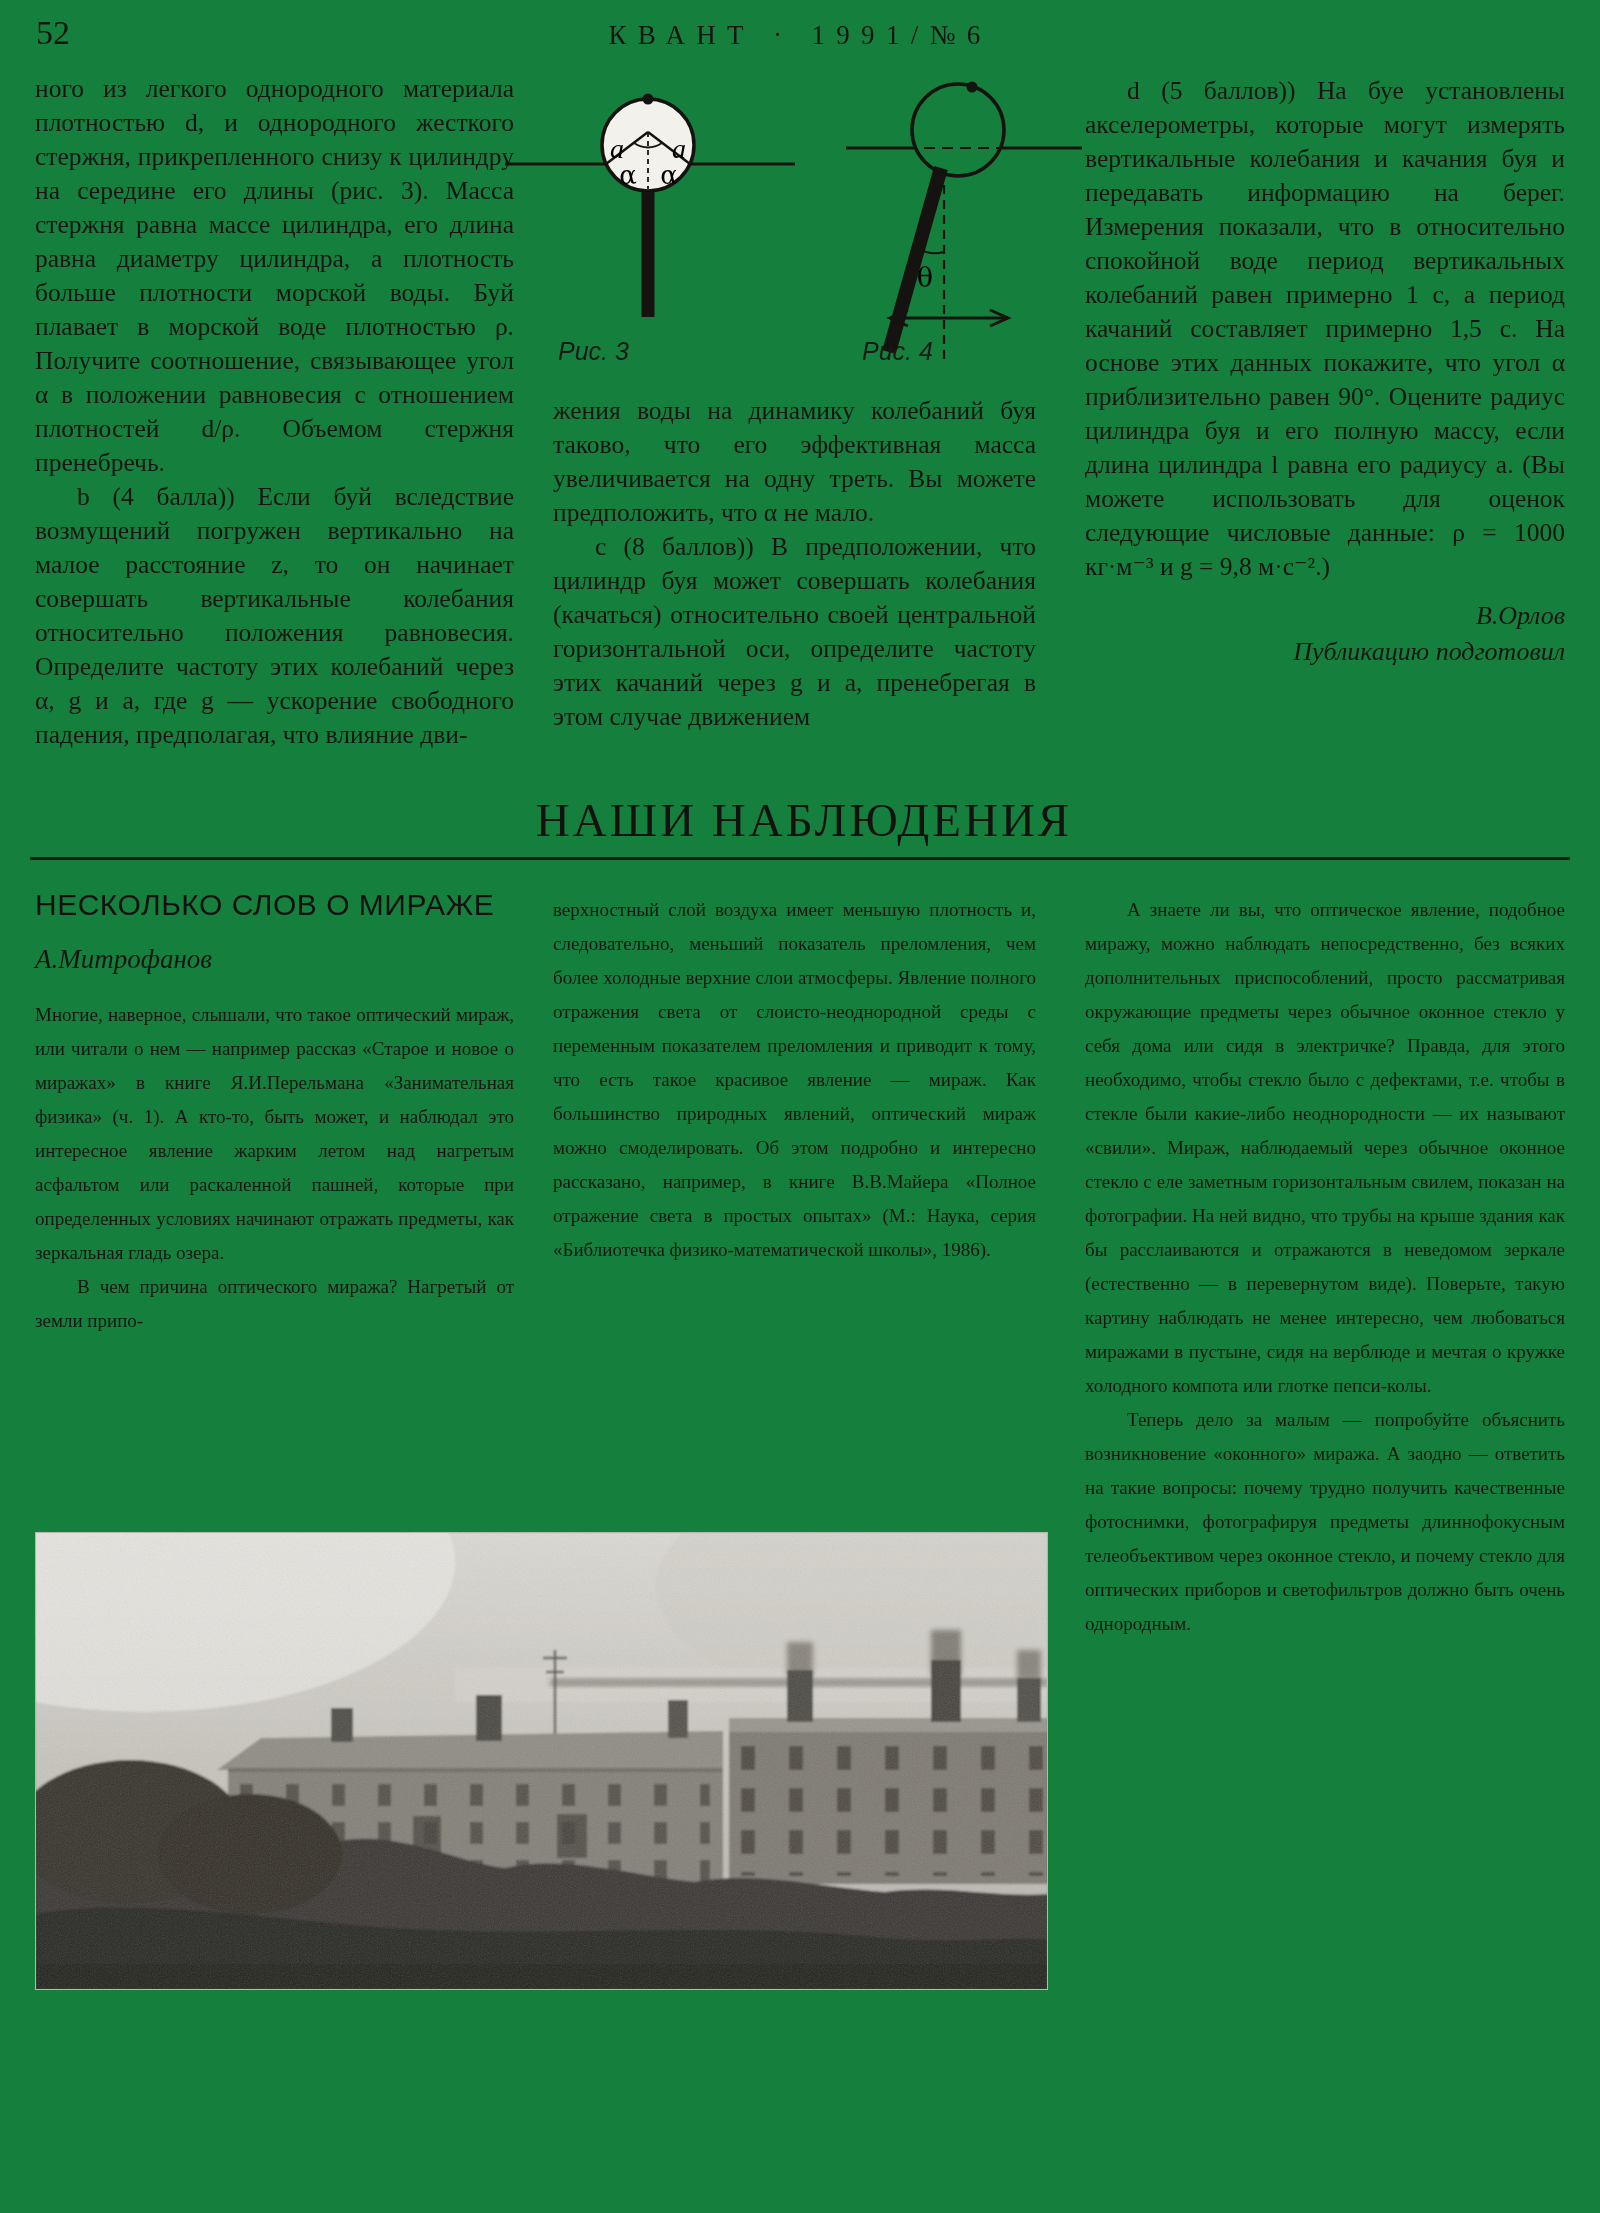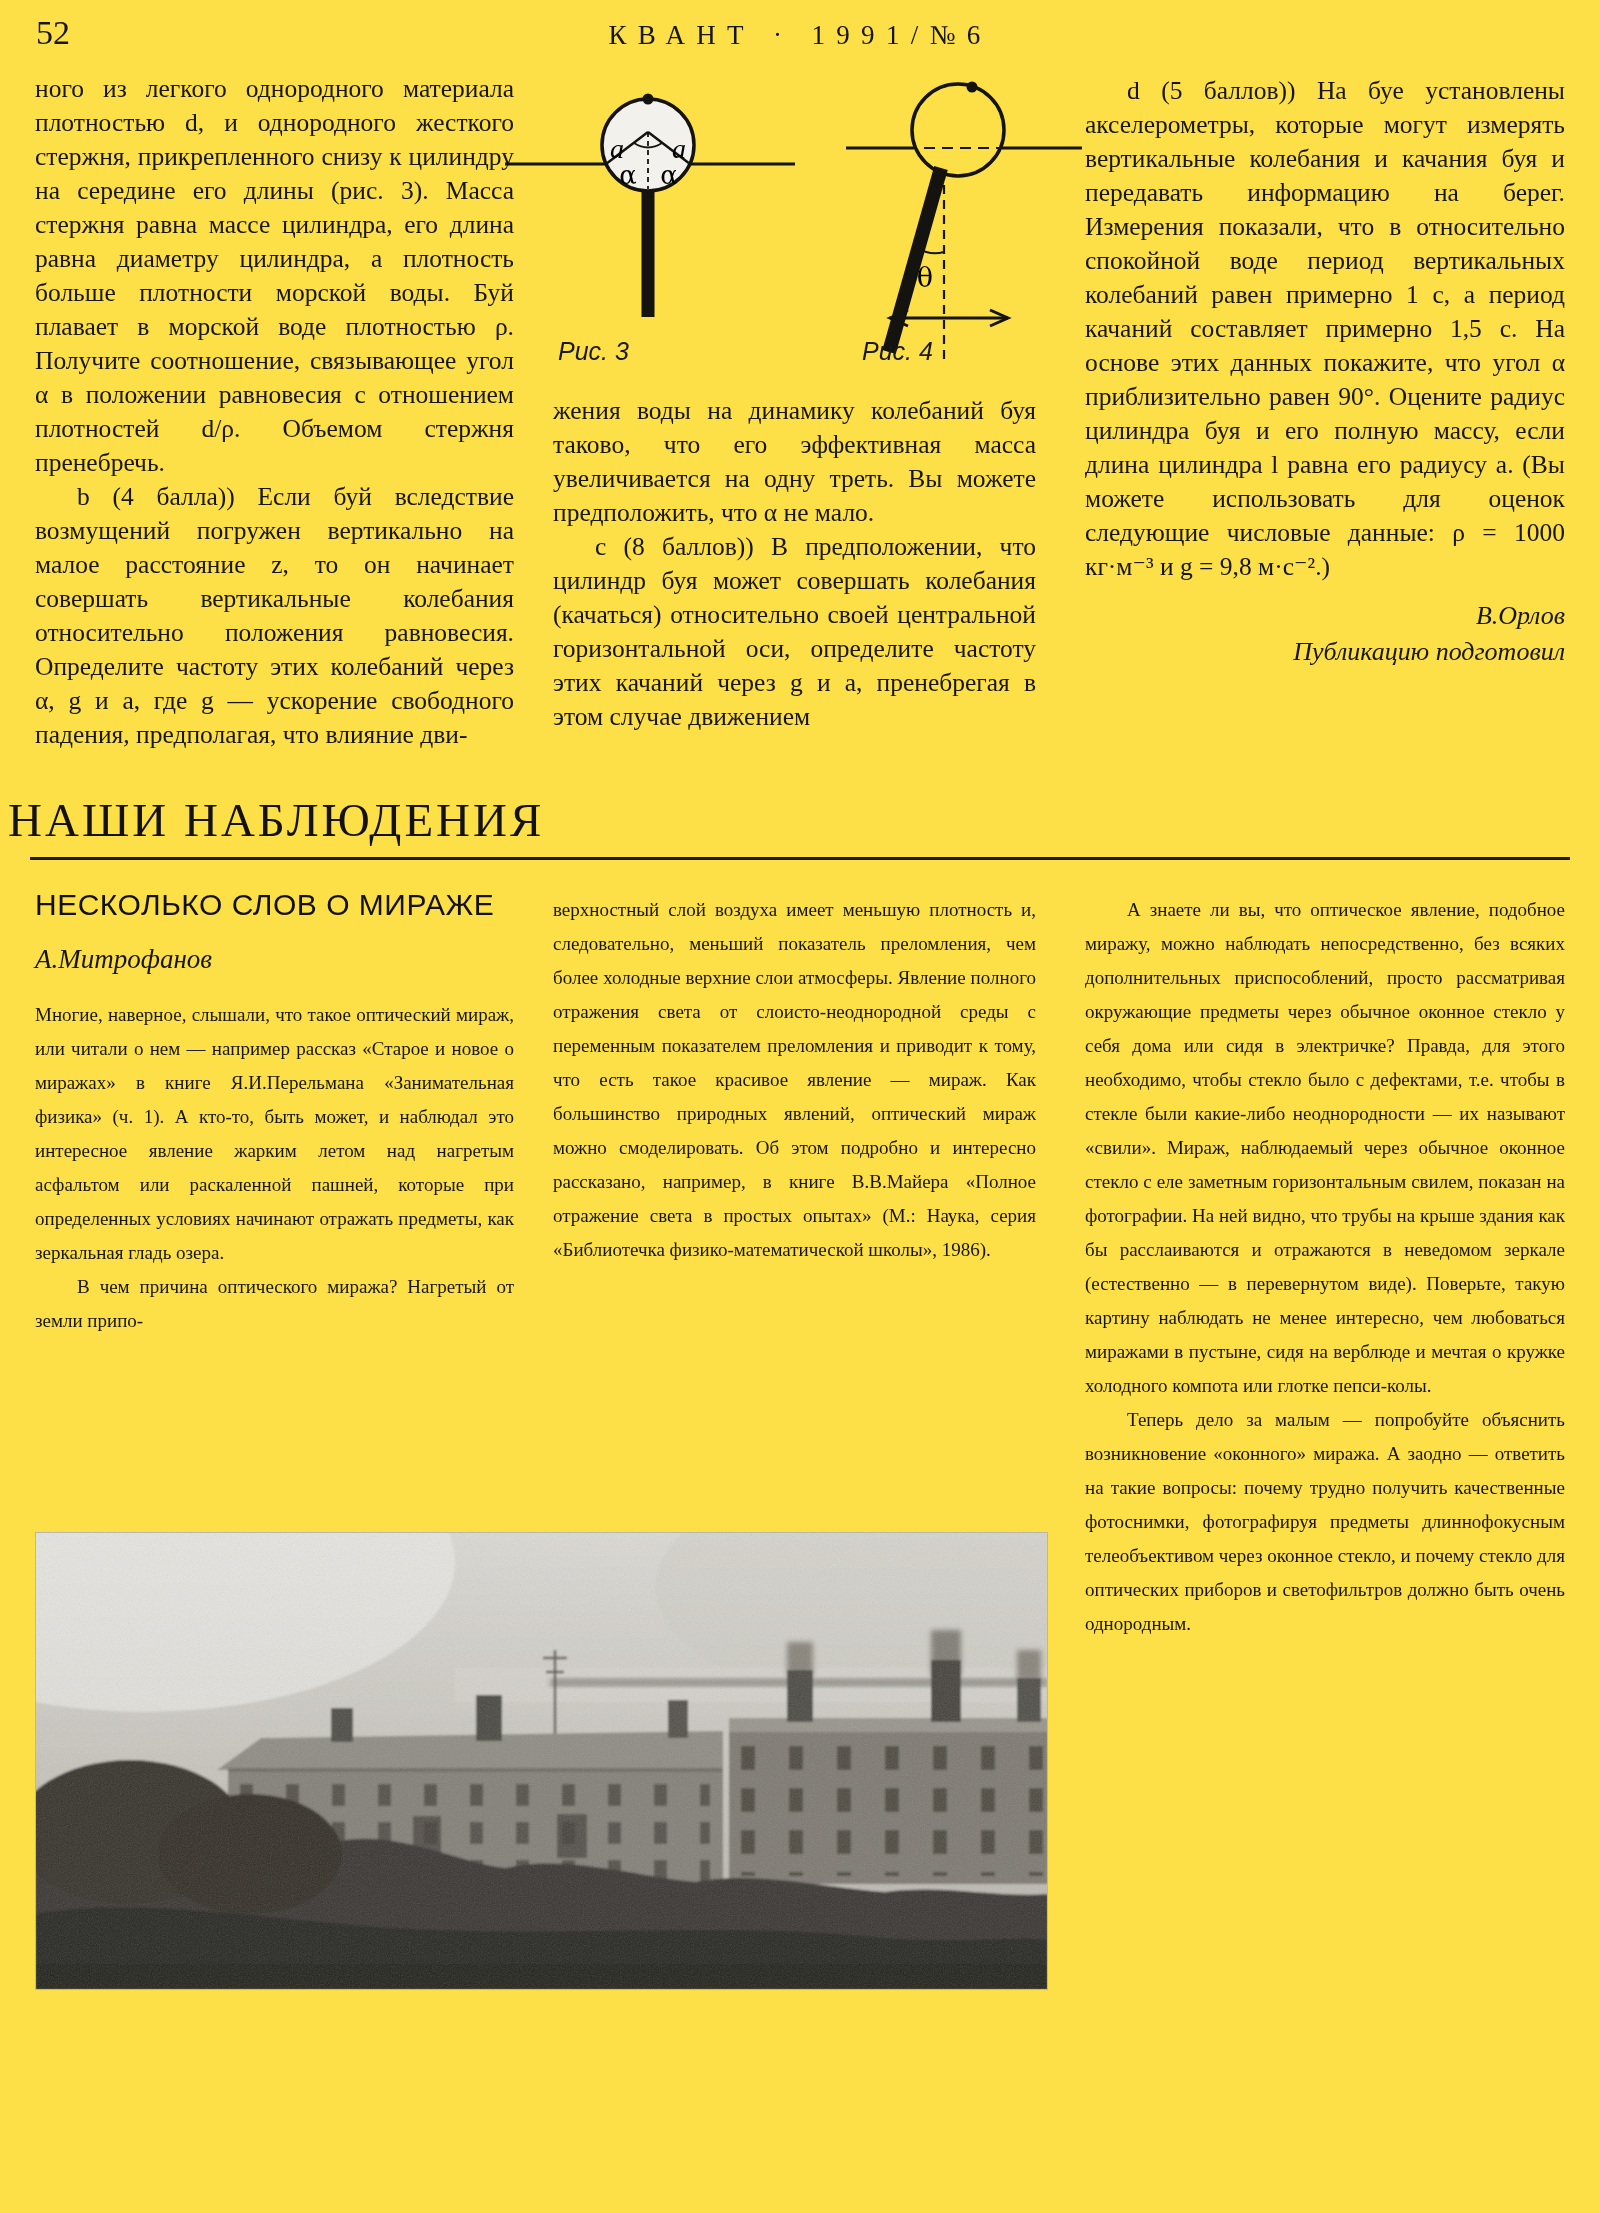--- a/index.html
+++ b/index.html
@@ -1,37 +1,37 @@
 <!DOCTYPE html>
 <html lang="ru"><head>
 <meta charset="utf-8">
 <style>
   html,body { margin:0; padding:0; background:#d8d6d0; }
   .page {
     position:relative; width:1600px; height:2213px;
-    background:#fde047; overflow:hidden; color:#161512;
+    background:#15803d; overflow:hidden; color:#161512;
     font-family:"Liberation Serif","DejaVu Serif",serif;
     margin:0 auto;
   }
   .abs { position:absolute; }
   .pageno { font-size:34px; font-weight:400; }
   .jheader {
     left:0; right:0; top:20px; text-align:center;
     font-size:27px; letter-spacing:0.42em; font-weight:400;
   }
   .pcol { text-align:justify; font-size:25.5px; line-height:34px; }
   .pcol p { margin:0; }
   .pcol p.ind { text-indent:42px; }
   .acol { text-align:justify; font-size:19px; line-height:34px; }
   .acol p { margin:0; }
   .acol p.ind { text-indent:42px; }
   .byline { margin-top:14px; text-align:right; font-style:italic; line-height:36px; font-size:26px; }
   .figcap { font-style:italic; font-size:25px; font-family:"Liberation Sans","DejaVu Sans",sans-serif; color:#1a1915; }
   .secheader {
-    left:0; right:0; top:793px; text-align:left;
+    left:0; right:0; top:793px; text-align:center;
     font-size:47px; letter-spacing:3px; font-weight:400; color:#131210;padding-left:8px;
   }
   .rule { left:30px; top:857px; width:1540px; height:3px; background:#1c1b18; }
   .art-title {
     font-family:"Liberation Sans","DejaVu Sans",sans-serif;
     font-size:30px; font-weight:400; letter-spacing:0.5px; color:#121110;
   }
   .art-author { font-style:italic; font-size:27px; }
   svg { display:block; }
 </style>

